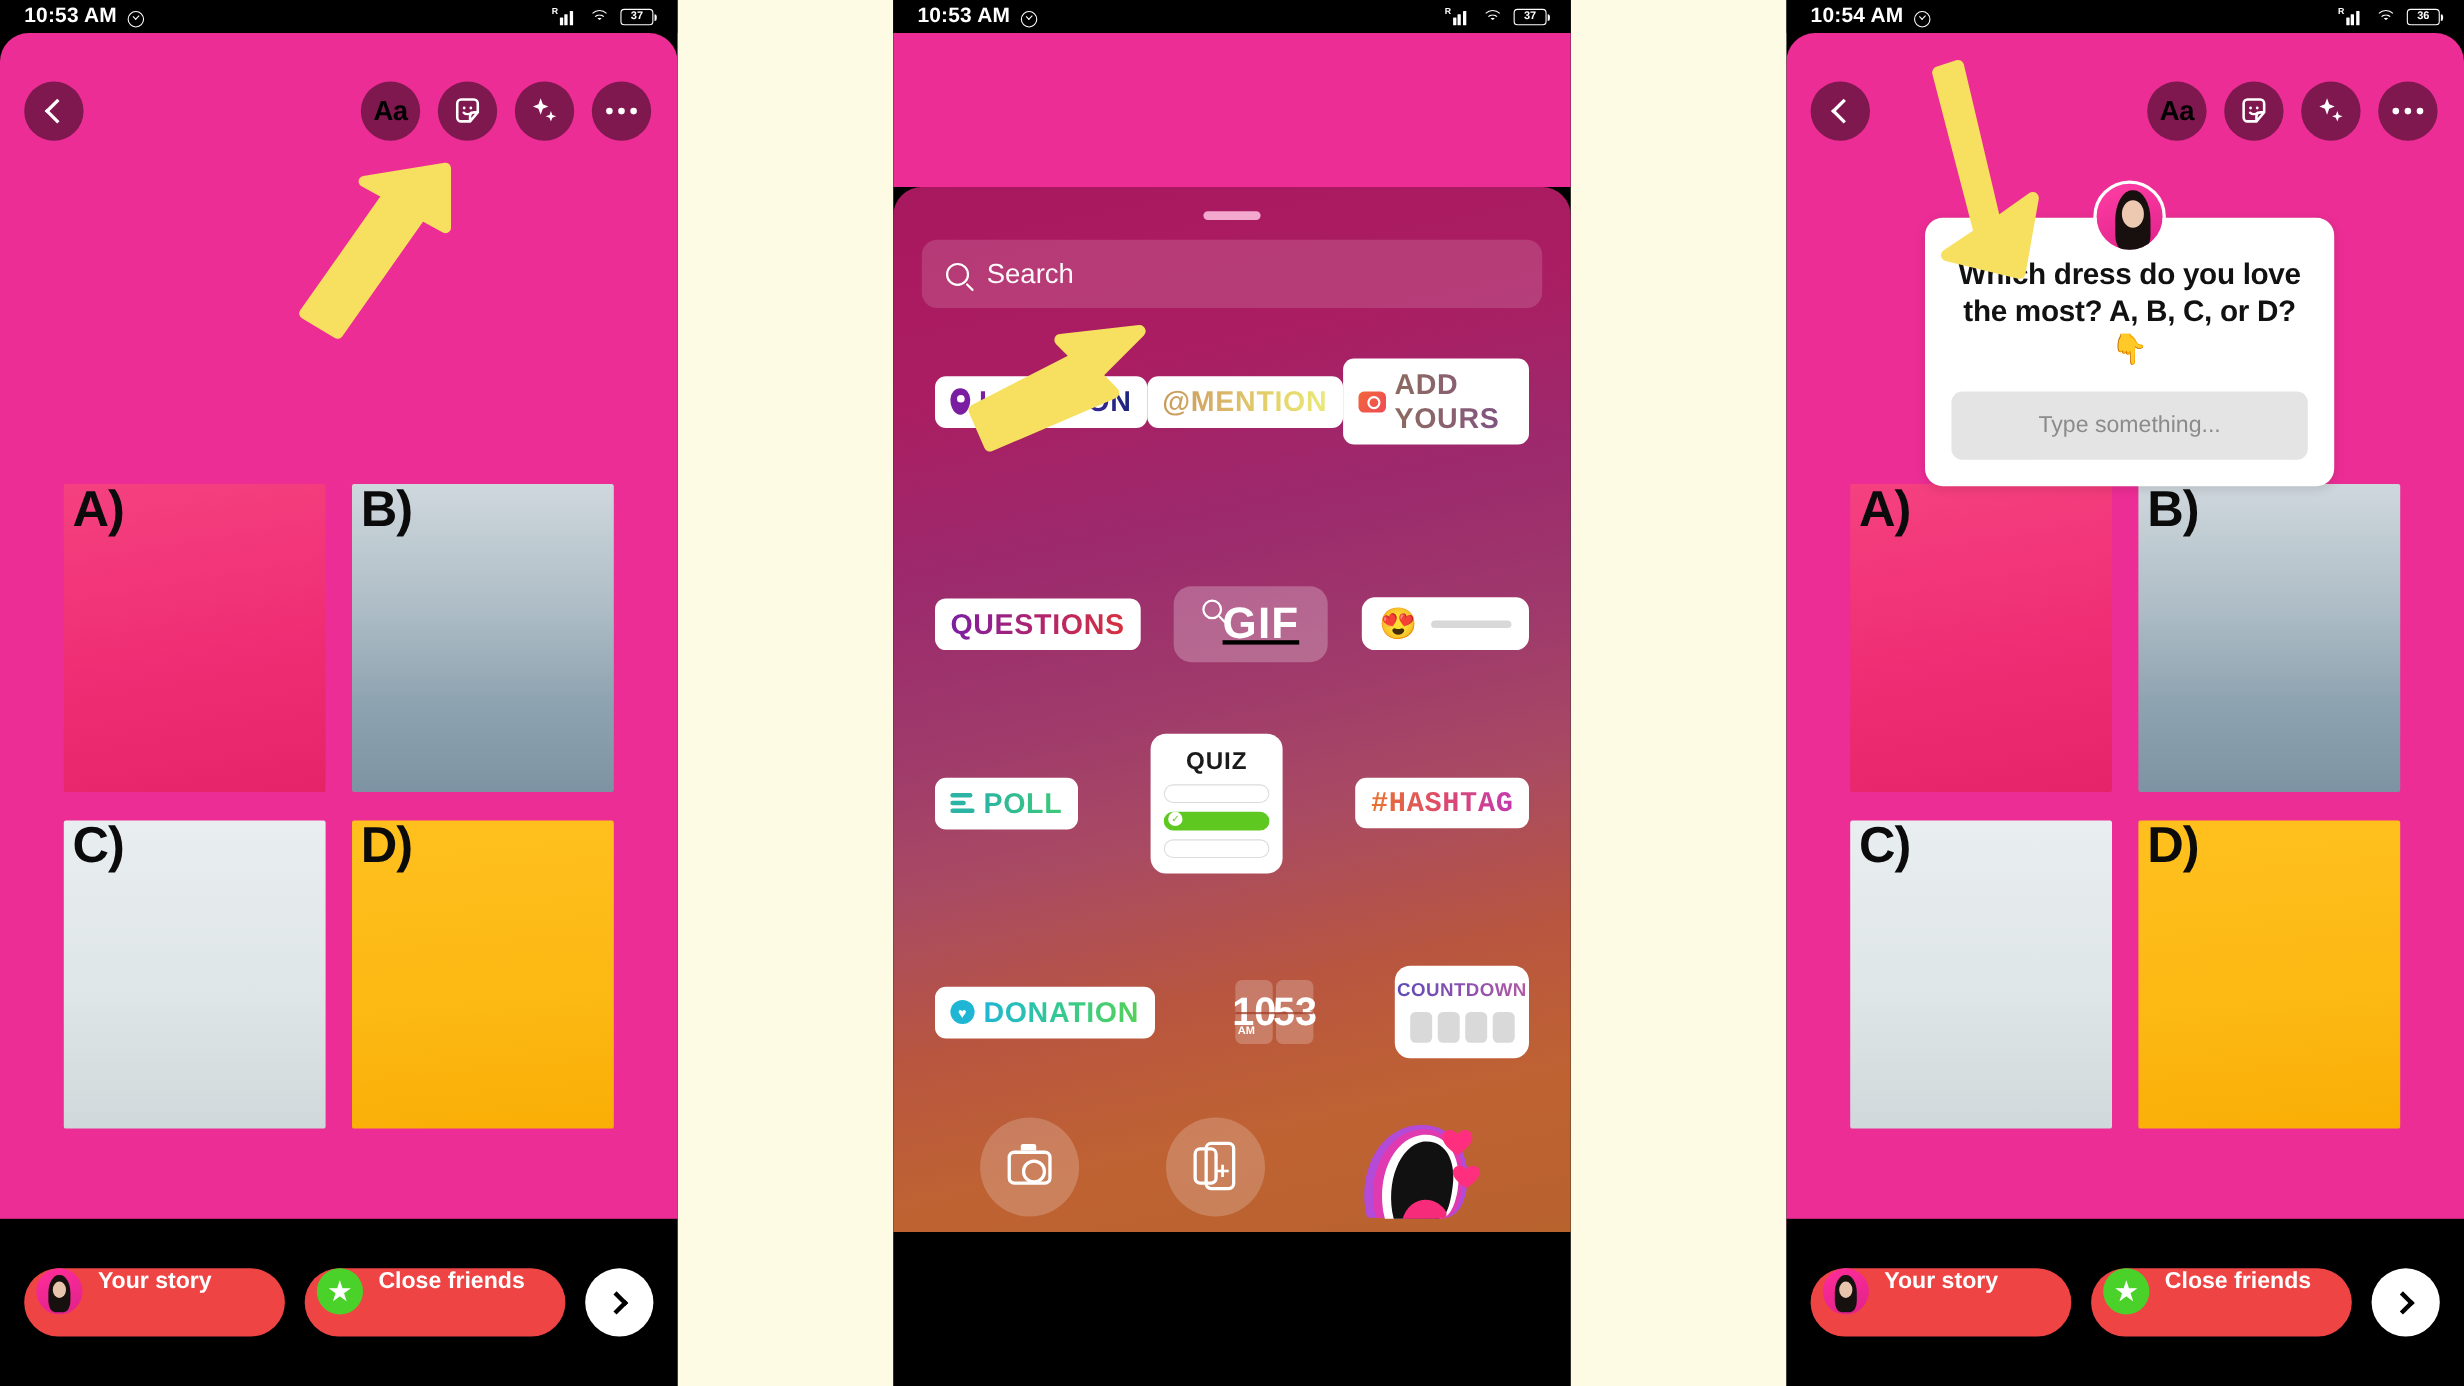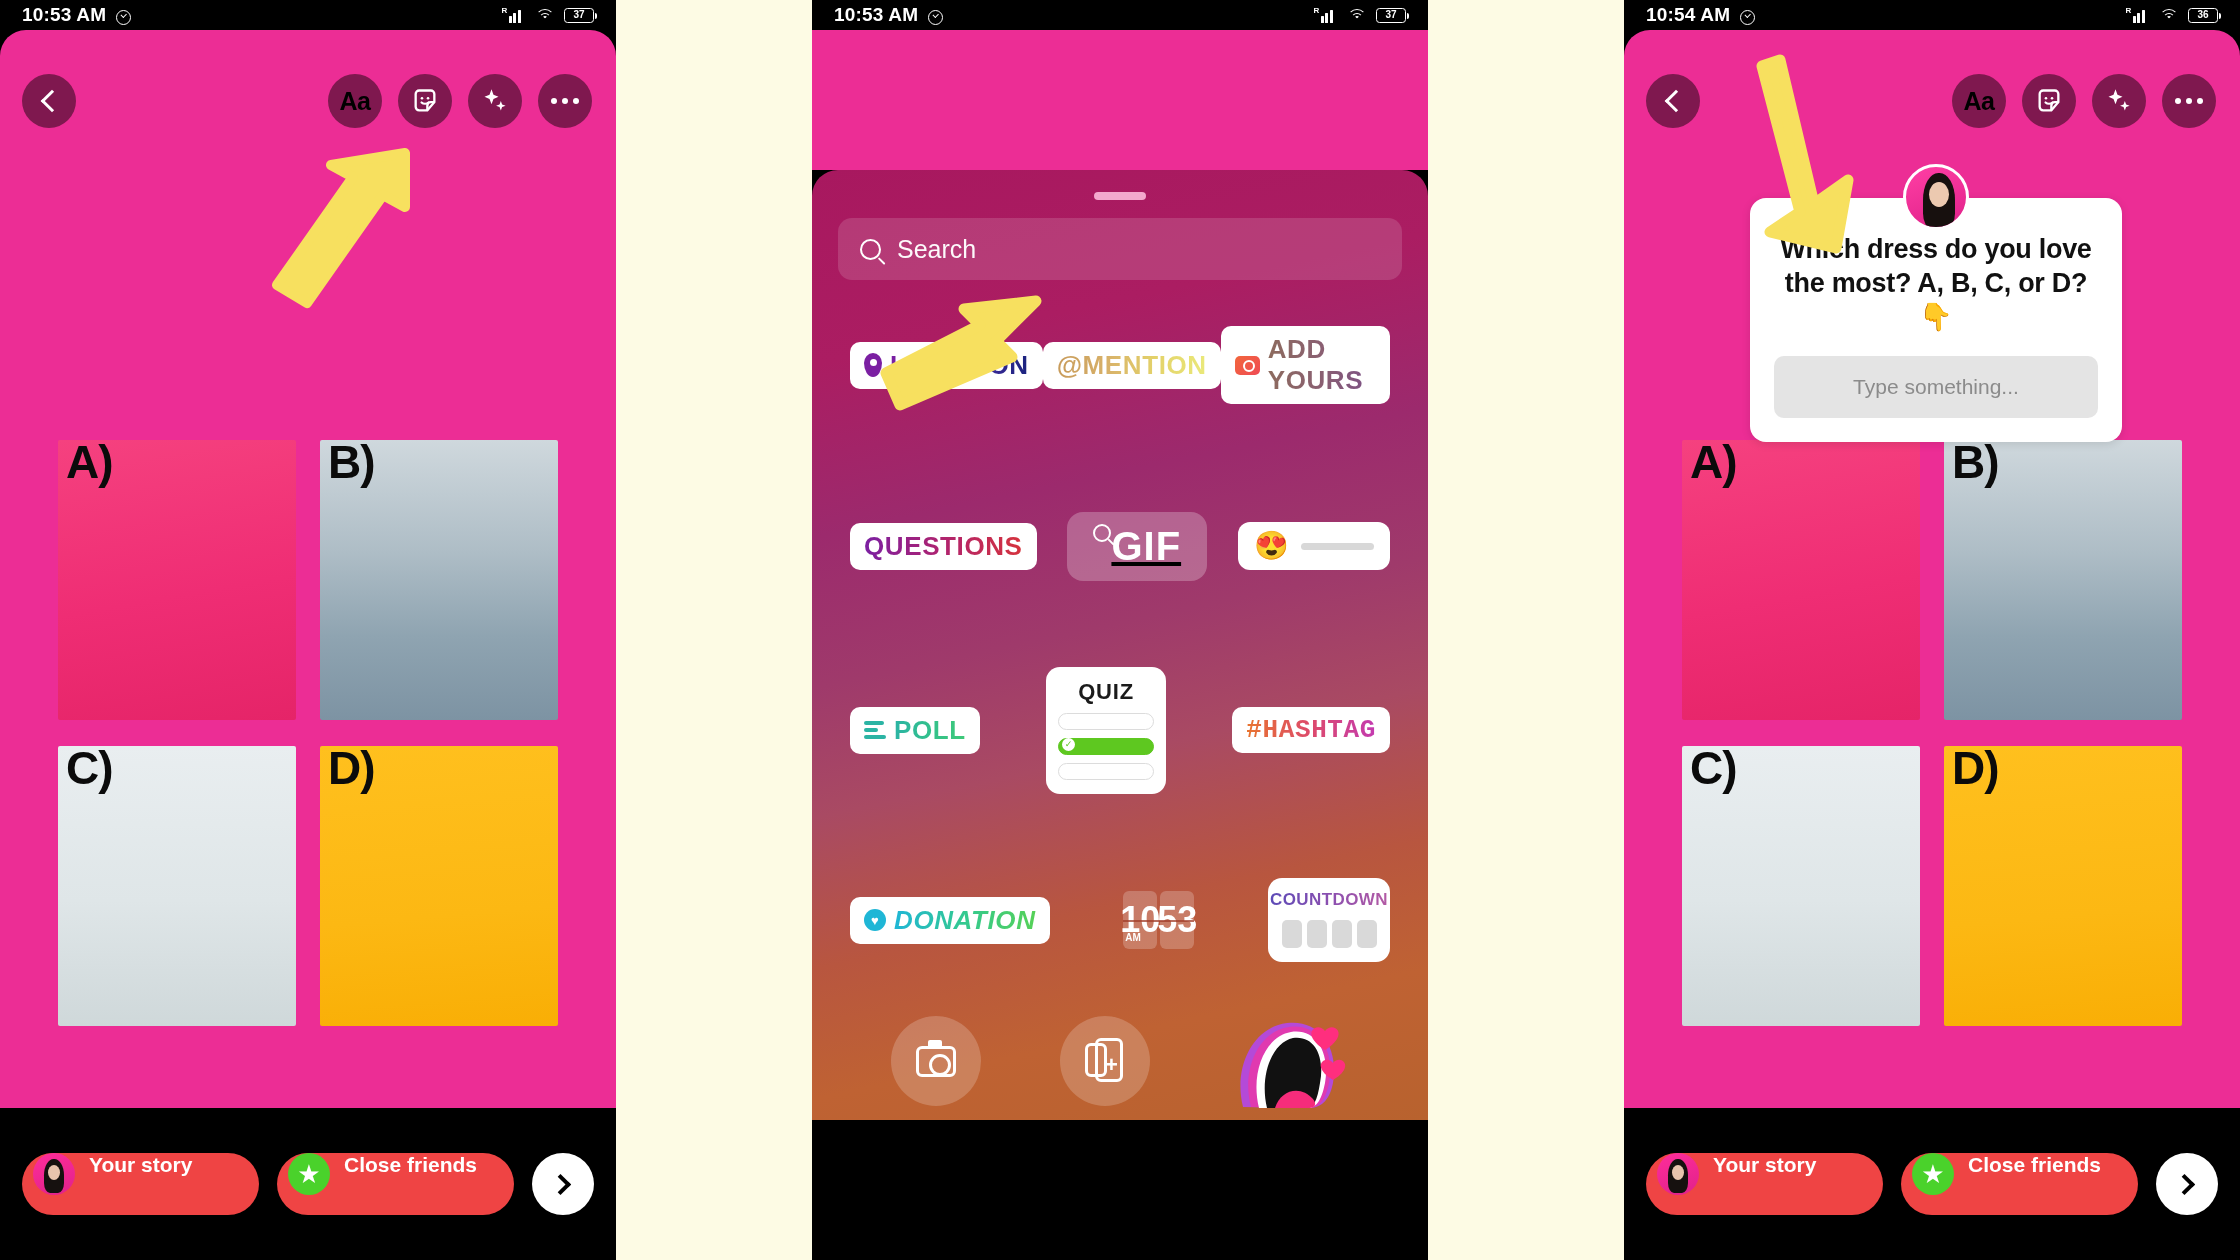--- a/index.html
+++ b/index.html
@@ -191,39 +191,39 @@
     display: flex; align-items: center; gap: 16px; padding: 0 22px;
   }
   .mag { width: 21px; height: 21px; border: 2.4px solid #fff; border-radius: 50%; position: relative; flex:0 0 auto; }
   .mag::after { content:""; position:absolute; right:-7px; bottom:-5px; width:9px; height:2.4px;
                 background:#fff; transform: rotate(45deg); border-radius:2px; }
   .search-ph { color: #fff; font-size: 25px; opacity: .97; }
 
   .strow { position: absolute; left: 0; right: 0; display: flex; align-items: center;
            justify-content: space-between; padding: 0 38px; }
   #srow1 { top: 165px; height: 60px; }
-  #srow2 { top: 340px; height: 72px; }
+  #srow2 { top: 361px; height: 72px; }
   #srow3 { top: 490px; height: 140px; }
   #srow4 { top: 700px; height: 100px; }
 
   .chip {
     background: #fff; border-radius: 10px; padding: 8px 14px;
     display: flex; align-items: center; gap: 8px;
     font-weight: bold; letter-spacing: .5px;
   }
   .chip-text { font-size: 26px; font-weight: bold; letter-spacing: .6px;
                font-family: "Liberation Sans Narrow","Liberation Sans", sans-serif;
                -webkit-background-clip: text; background-clip: text; color: transparent; }
   .g-location { background-image: linear-gradient(90deg,#7b1fa2,#512da8,#1a237e); }
   .g-mention  { background-image: linear-gradient(90deg,#c79a5a,#d8b169,#e4d36a,#eae97a); }
   .g-addyours { background-image: linear-gradient(90deg,#8d6b5e,#8a5f72,#7b4f86); }
   .g-questions{ background-image: linear-gradient(90deg,#7b1fa2,#b0236e,#d6333c); }
   .g-poll     { background-image: linear-gradient(90deg,#2bb4a4,#33c08c,#3ec978); }
   .g-hashtag  { background-image: linear-gradient(90deg,#e8742e,#dd4a6c,#c33ab0); font-family: Liberation Mono, monospace; }
-  .g-donation { background-image: linear-gradient(90deg,#1fb6d6,#34c98f,#56d157); font-style: italic; }
+  .g-donation { background-image: linear-gradient(90deg,#1fb6d6,#34c98f,#56d157); }
   .g-countdown{ background-image: linear-gradient(90deg,#5d4bb7,#8a4fb0,#b35aa4); }
 
   .pin { width: 18px; height: 24px; background:#7b1fa2; border-radius: 50% 50% 50% 50% / 42% 42% 58% 58%;
          position: relative; flex:0 0 auto; }
   .pin::after { content:""; position:absolute; left:5.5px; top:6px; width:7px; height:7px;
                 background:#fff; border-radius:50%; }
   .cam-ico { width: 25px; height: 19px; background: linear-gradient(135deg,#f2663c,#ef4b55); border-radius:5px;
              position: relative; flex:0 0 auto; }
   .cam-ico::before { content:""; position:absolute; left:8.5px; top:4px; width:8px; height:8px;
                      border:2px solid #fff; border-radius:50%; }

